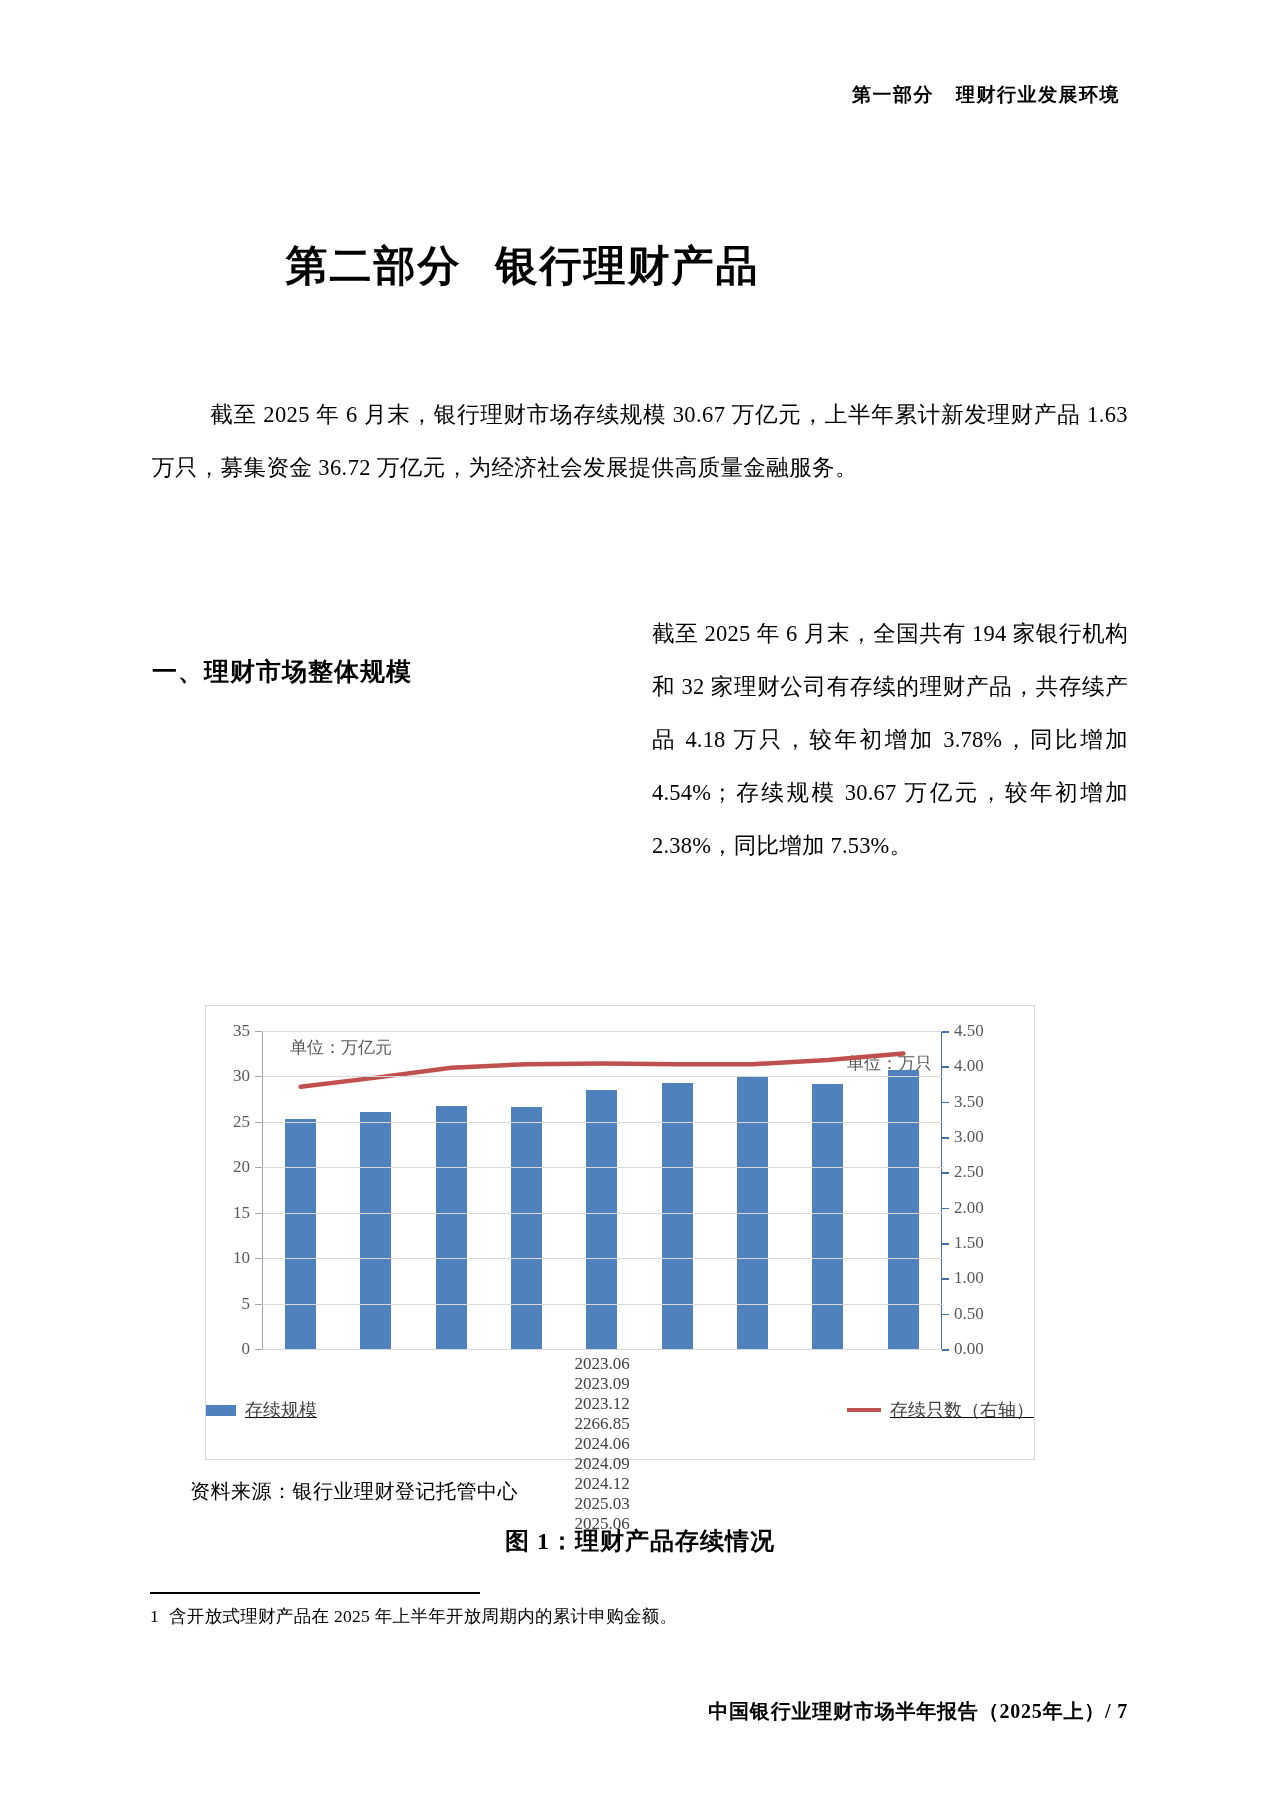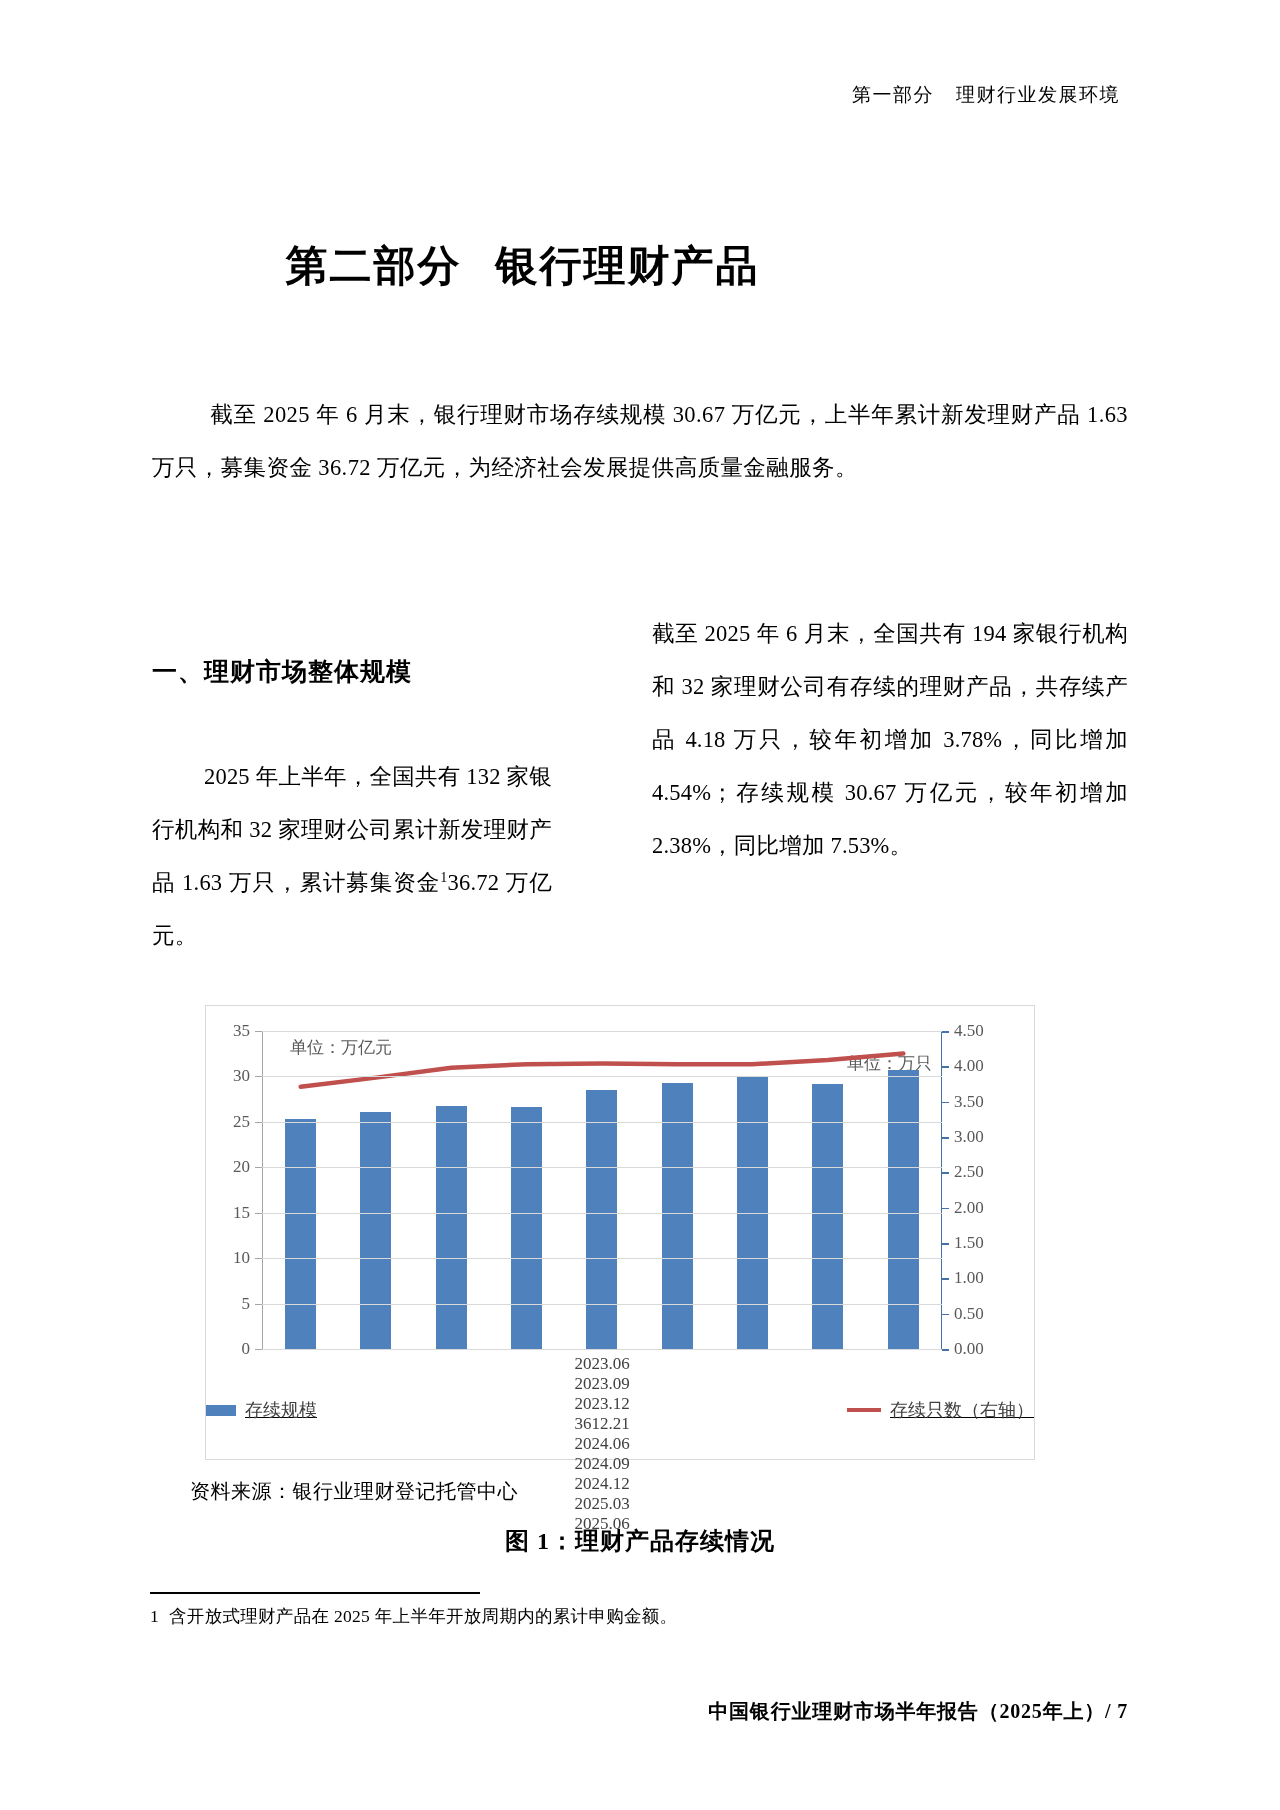--- a/index.html
+++ b/index.html
@@ -21,21 +21,21 @@
     height: 1810px;
     box-sizing: border-box;
   }
 
   
   .running-header {
     position: absolute;
     top: 82px;
     right: 160px;
     font-size: 19px;
-    font-weight: normal;
+    font-weight: bold;
     letter-spacing: 1.5px;
     white-space: nowrap;
   }
   .running-header .gap { display:inline-block; width: 22px; }
 
   
   .doc-title {
     position: absolute;
     top: 238px;
     left: 0;
@@ -314,23 +314,20 @@
   </div>
 
   <div class="doc-title">
     <span>第二部分</span><span class="gap"></span><span>银行理财产品</span>
   </div>
 
   <div class="intro"><span class="indent"></span><span>截至 2025 年 6 月末，银行理财市场存续规模 30.67 万亿元，上半年累计新发理财产品 1.63 万只，募集资金 36.72 万亿元，为经济社会发展提供高质量金融服务。</span></div>
 
   <div class="section-heading">一、理财市场整体规模</div>
 
-  <div class="col-left">
-    <div class="para"><span class="indent"></span><span>2025 年上半年，全国共有 132 家银行机构和 32 家理财公司累计新发理财产品 1.63 万只，累计募集资金</span><span class="fn-mark">1</span><span>36.72 万亿元。</span></div>
-  </div>
 
   <div class="col-right">
     <div class="para">截至 2025 年 6 月末，全国共有 194 家银行机构和 32 家理财公司有存续的理财产品，共存续产品 4.18 万只，较年初增加 3.78%，同比增加 4.54%；存续规模 30.67 万亿元，较年初增加 2.38%，同比增加 7.53%。</div>
   </div>
 
   <div class="chart-box">
     <div class="plot" id="plot">
       <div class="axis-left-line"></div>
       <div class="axis-right-line"></div>
       <div class="unit-left">单位：万亿元</div>
@@ -409,21 +406,21 @@
         <div class="ylab-right" style="top: 70.6667px;">3.50</div>
         <div class="tick-right" style="top: 35.3333px;"></div>
         <div class="ylab-right" style="top: 35.3333px;">4.00</div>
         <div class="tick-right" style="top: 0px;"></div>
         <div class="ylab-right" style="top: 0px;">4.50</div>
       </div>
     <div class="xlabels" id="xlabels">
         <div class="xlabel">2023.06</div>
         <div class="xlabel">2023.09</div>
         <div class="xlabel">2023.12</div>
-        <div class="xlabel">3612.21</div>
+        <div class="xlabel">2266.85</div>
         <div class="xlabel">2024.06</div>
         <div class="xlabel">2024.09</div>
         <div class="xlabel">2024.12</div>
         <div class="xlabel">2025.03</div>
         <div class="xlabel">2025.06</div>
       </div>
     <div class="legend">
       <div class="legend-item">
         <span class="swatch-bar"></span>
         <span>存续规模</span>

